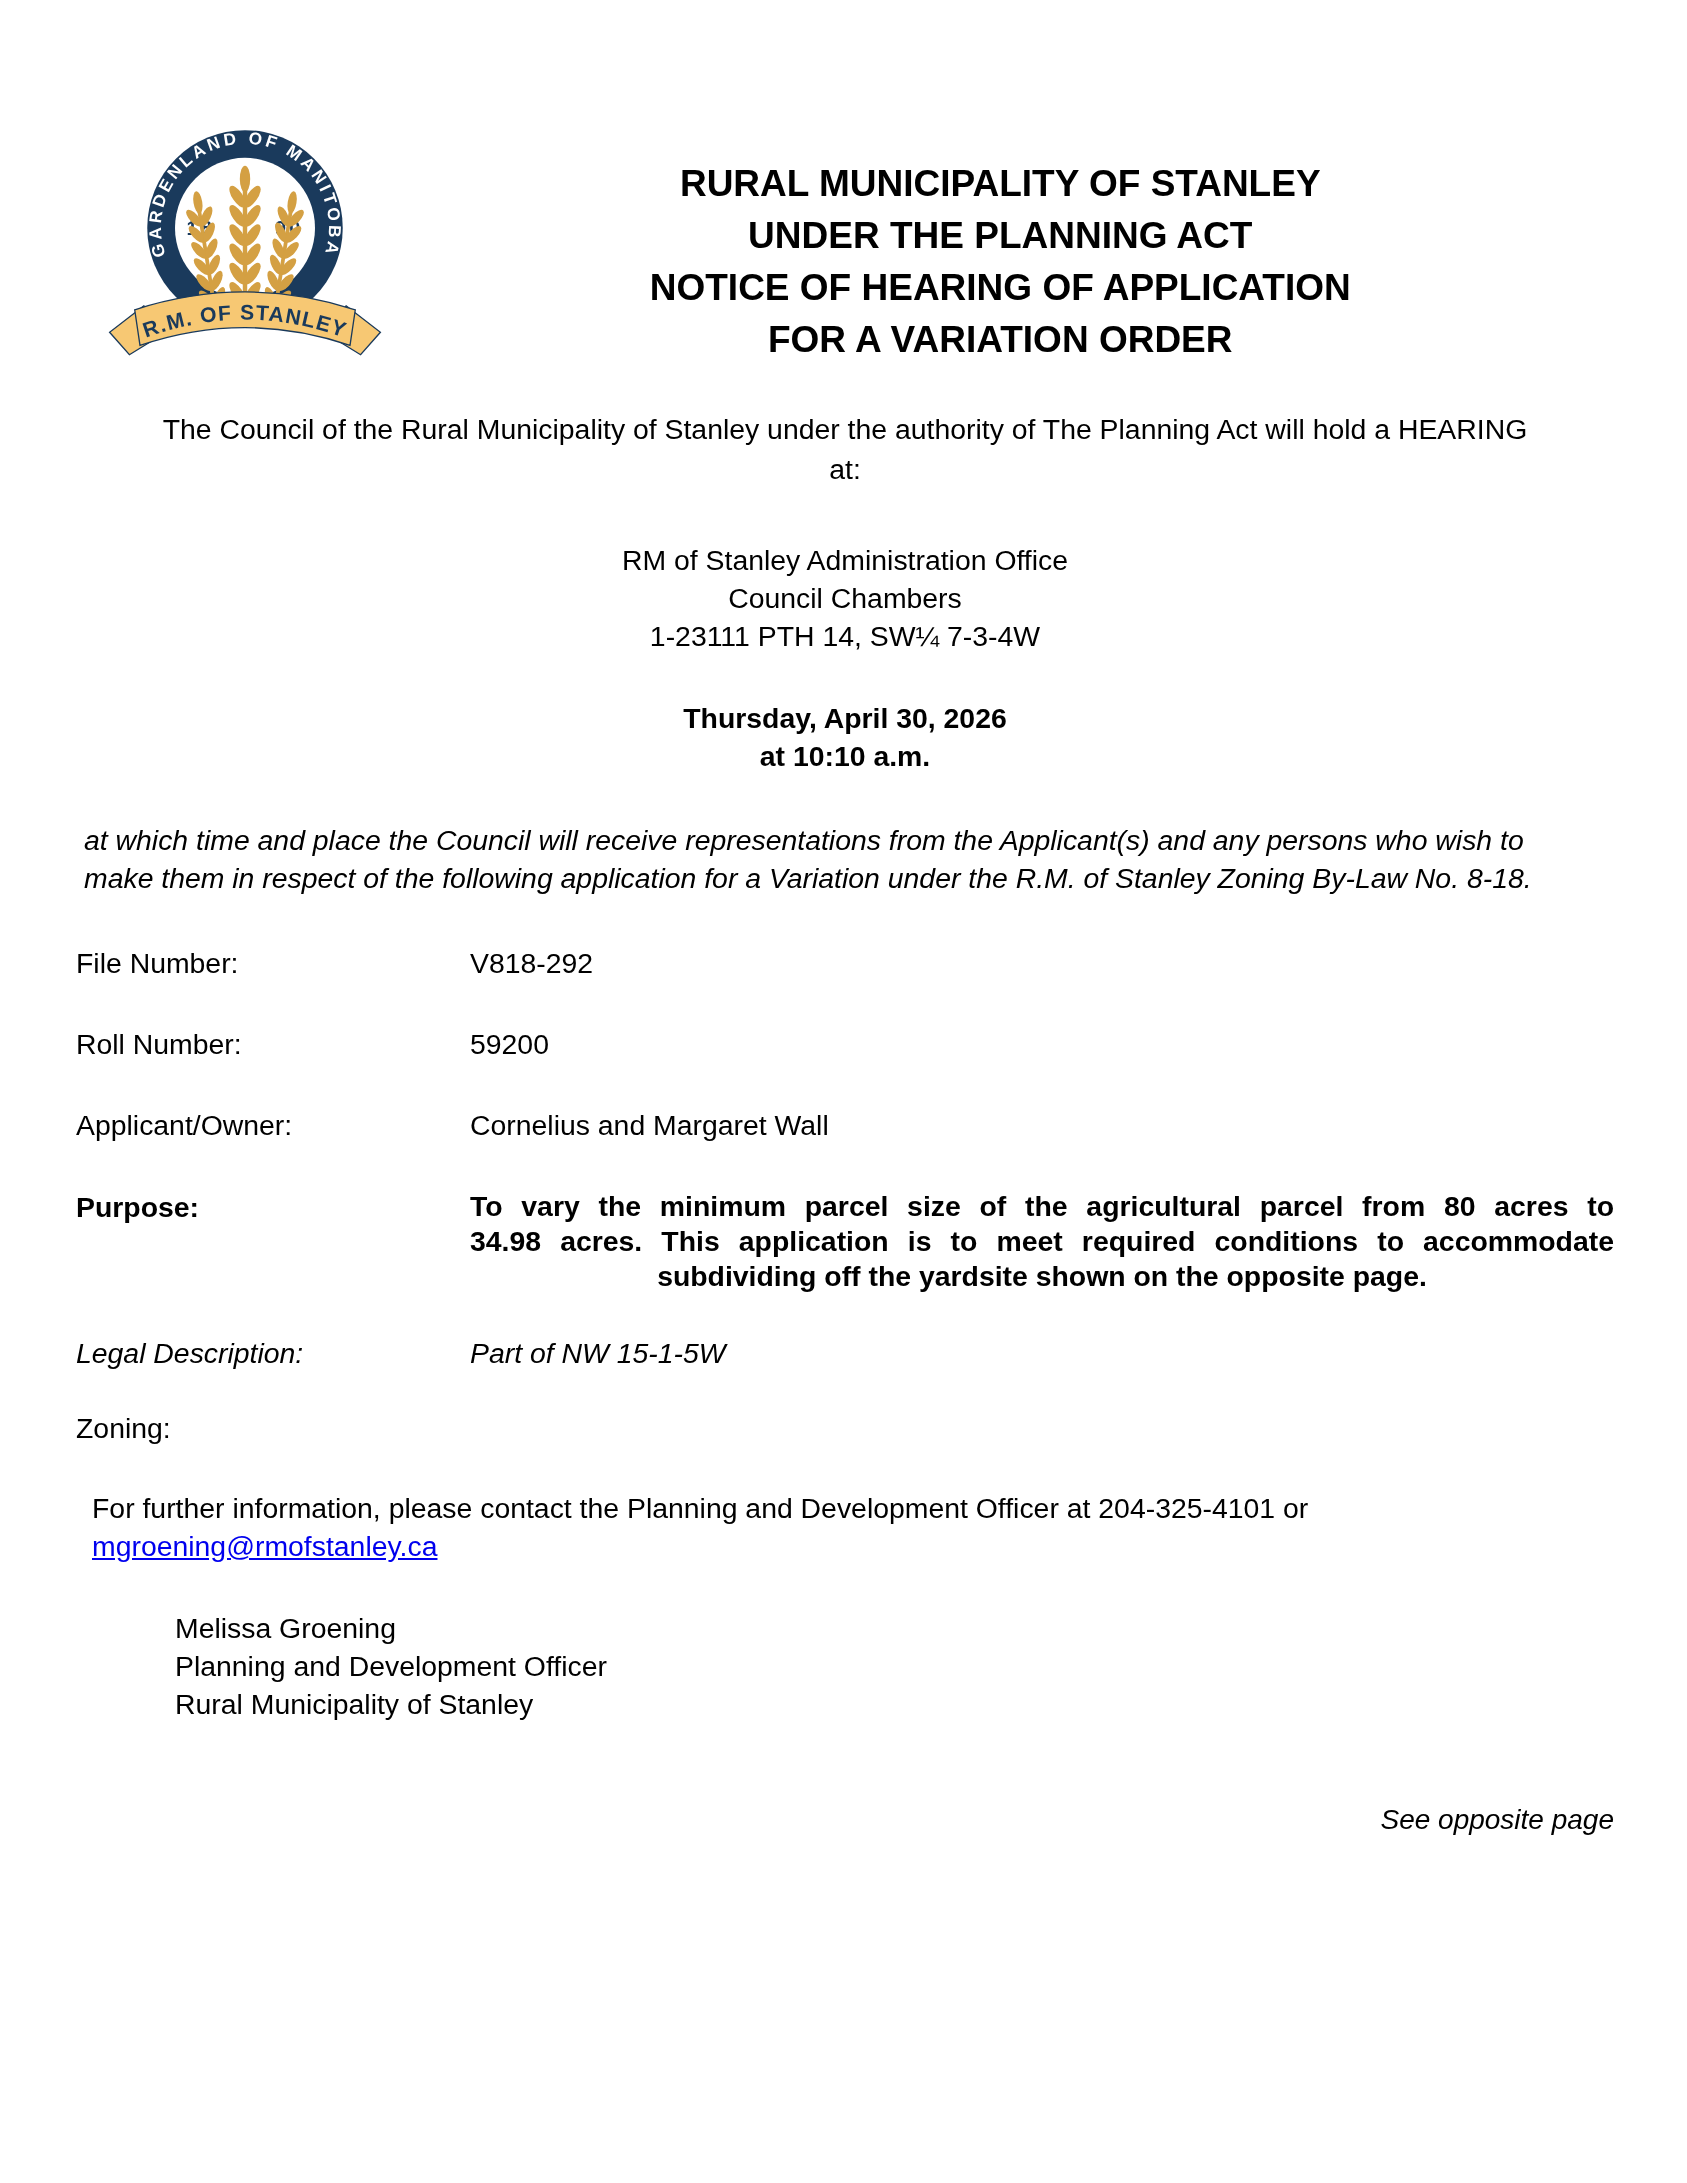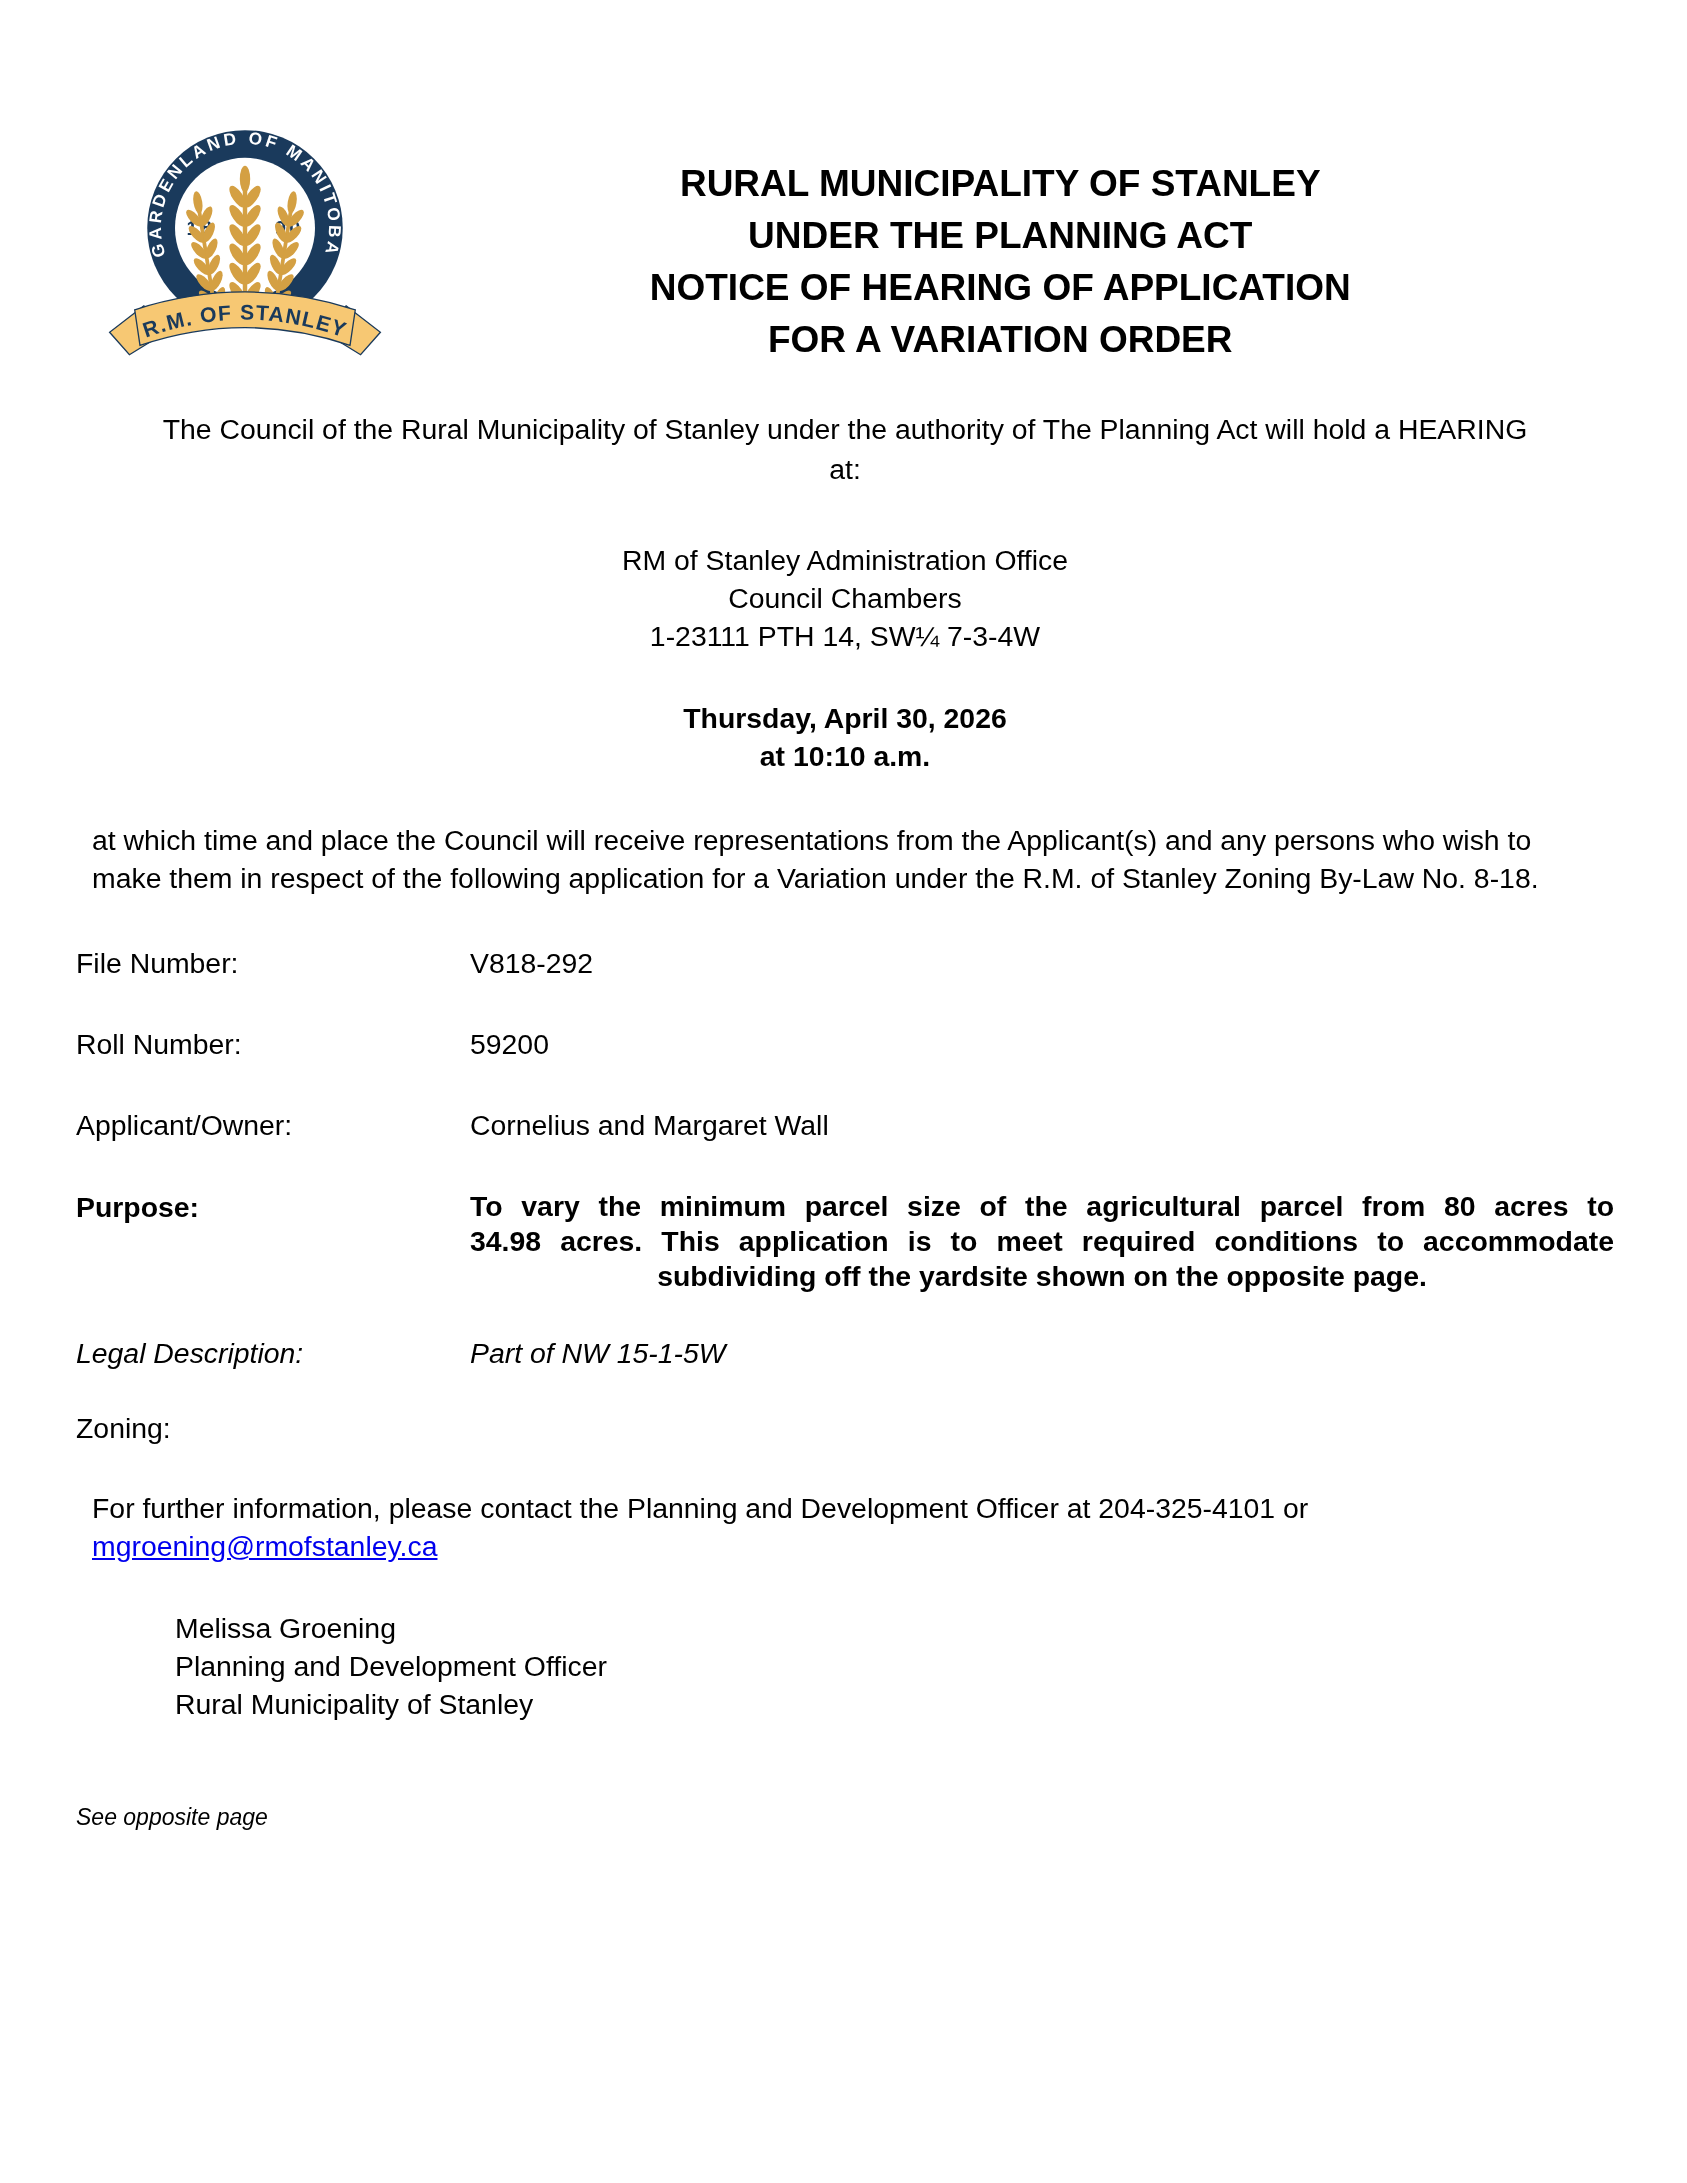--- a/index.html
+++ b/index.html
@@ -28,39 +28,39 @@
     padding-top: 36px;
   }
 
   
   .intro { text-align: center; line-height: 40px; margin-top: 29px; }
   .intro .oneline { white-space: nowrap; }
   .center-block { text-align: center; line-height: 38px; }
   .location-block { margin-top: 52px; }
   .datetime-block { margin-top: 44px; font-weight: bold; text-align: center; }
 
-  .body-par { margin: 46px 0 0 16px; line-height: 38px; max-width: 1508px; }
+  .body-par { margin: 46px 0 0 8px; line-height: 38px; max-width: 1508px; font-style: italic; }
 
   
   .fields { margin-top: 48px; }
   .frow { display: grid; grid-template-columns: 394px 1fr; line-height: 37px; }
   .frow.mb66 { margin-bottom: 44px; }
   .frow.mb68 { margin-bottom: 45px; }
   .frow.mb62 { margin-bottom: 41px; font-weight: bold; }
   .frow.mb58 { margin-bottom: 38px; font-style: italic; }
   .purpose-value { line-height: 35px; }
   .purpose-value .jline { text-align: justify; text-align-last: justify; }
   .purpose-value .lastline { text-align: center; }
 
   .contact { margin: 42px 0 0 16px; line-height: 38px; }
   .email-link { color: #0000ee; text-decoration: underline; cursor: pointer; }
 
   .signature { margin-top: 44px; padding-left: 99px; line-height: 38px; }
 
-  .footer-note { margin-top: 81px; text-align: left; font-style: italic; font-size: 23px; }
+  .footer-note { margin-top: 81px; text-align: right; font-style: italic; font-size: 28px; }
 
   
   .logo-arc-text { fill: #ffffff; font-family: "Liberation Sans", sans-serif; font-weight: bold; font-size: 26px; letter-spacing: 5px; }
   .logo-year { fill: #1a3a5c; font-family: "Liberation Sans", sans-serif; font-weight: bold; font-size: 30px; letter-spacing: 5px; text-anchor: middle; }
   .logo-banner-text { fill: #1a3a5c; font-family: "Liberation Sans", sans-serif; font-weight: bold; font-size: 32px; letter-spacing: 2px; }
 </style>
 </head>
 <body>
 
 <div class="page">

